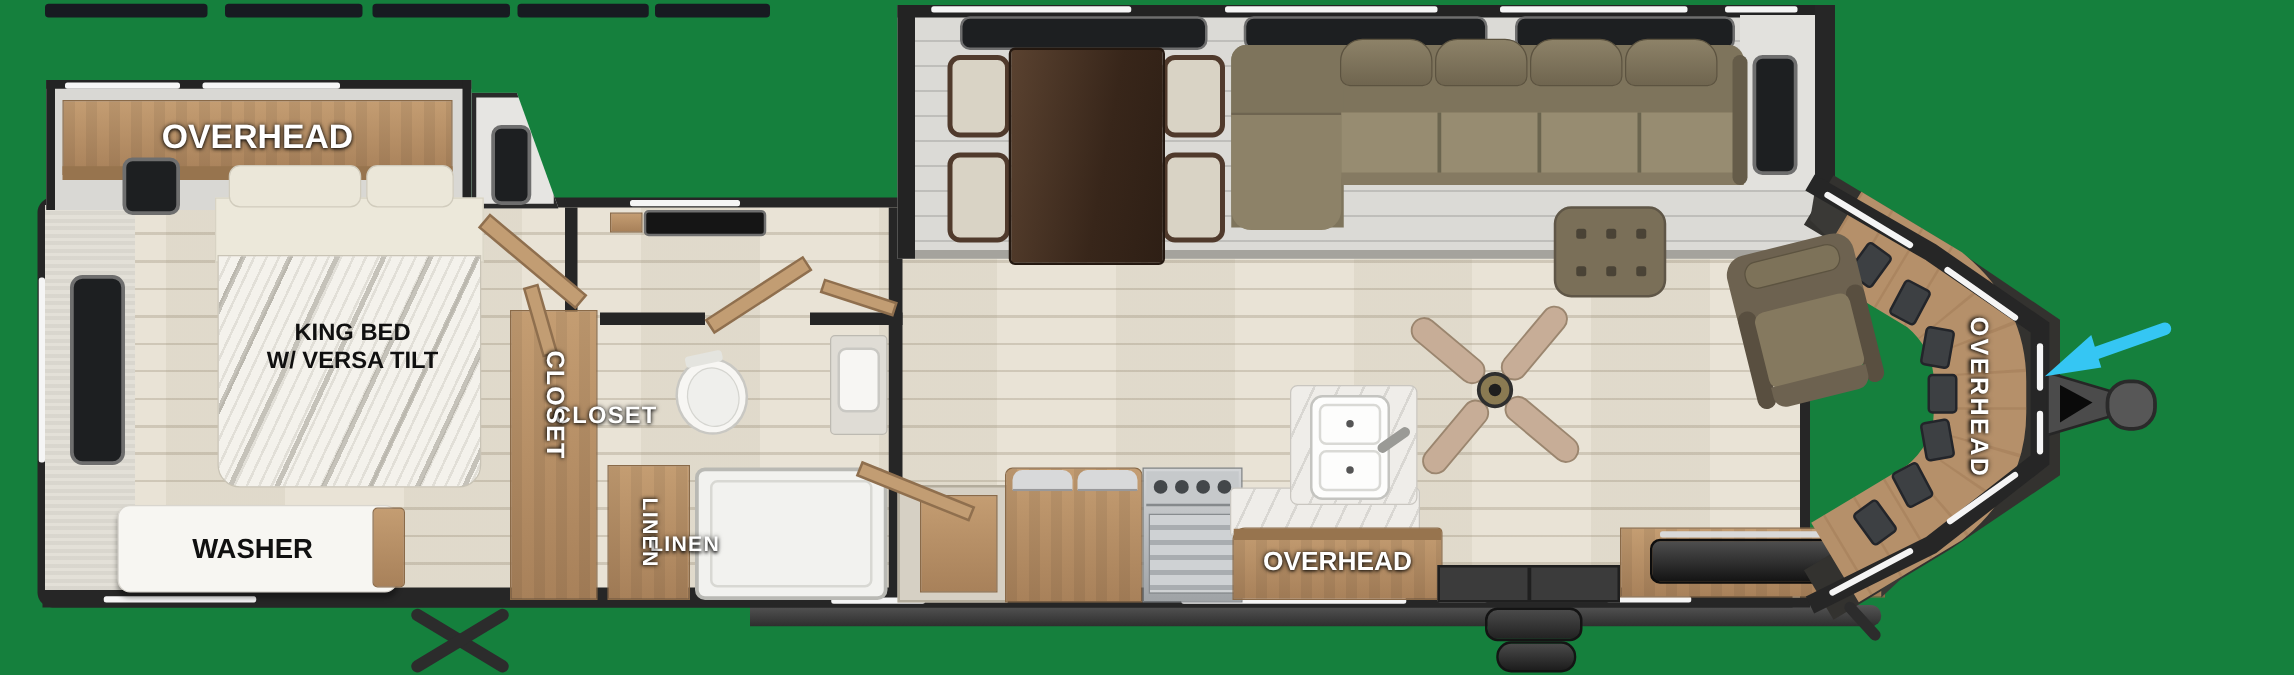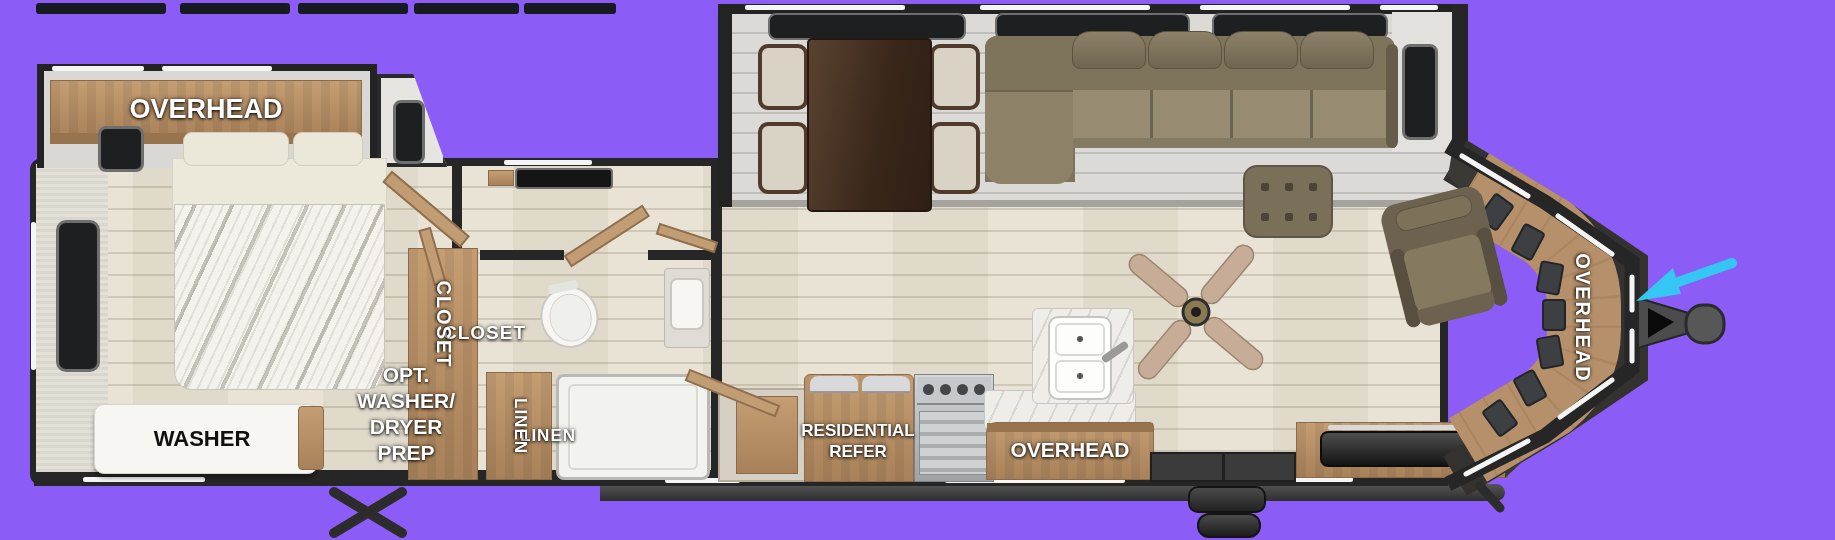--- a/index.html
+++ b/index.html
@@ -1,16 +1,16 @@
 <!DOCTYPE html>
 <html><head>
 <meta charset="utf-8">
 <style>
   html,body{margin:0;padding:0;background:#000;}
-  #stage{position:relative;width:1835px;height:540px;background:#8b5cf6;overflow:hidden;
+  #stage{position:relative;width:1835px;height:540px;background:#15803d;overflow:hidden;
          font-family:"Liberation Sans","DejaVu Sans",sans-serif;}
   .abs{position:absolute;}
   
   .floor-wood{background-color:#e8e2d4;background-image:
     repeating-linear-gradient(180deg, rgba(0,0,0,0) 0 20px, rgba(140,127,104,.28) 20px 22px),
     repeating-linear-gradient(90deg, rgba(255,255,255,.05) 0 95px, rgba(120,110,88,.07) 95px 190px);}
   .floor-gray{background-color:#dbdad6;background-image:
     repeating-linear-gradient(180deg, rgba(0,0,0,0) 0 18px, rgba(90,90,88,.22) 18px 20px);}
   .wood{background:linear-gradient(180deg,#c49d72,#a8815a);border:1px solid #8a6a48;box-sizing:border-box;}
   .wood-grain{background-image:linear-gradient(180deg,#c49d72,#a8815a),
@@ -69,65 +69,59 @@
   <div class="abs" style="left:377px;top:74px;width:70px;height:93px;background:#e6e5e2;border:4px solid #2a2a2a;box-sizing:border-box;clip-path:polygon(0 0,52% 0,100% 100%,0 100%);z-index:2;"></div>
   <div class="abs win" style="left:393px;top:100px;width:32px;height:64px;z-index:3;"></div>
 
   <div class="abs" style="left:183px;top:132px;width:104px;height:32px;background:#ebe7d9;border:1px solid #d1ccbd;border-radius:9px;z-index:4;"></div>
   <div class="abs" style="left:293px;top:132px;width:68px;height:32px;background:#ebe7d9;border:1px solid #d1ccbd;border-radius:9px;z-index:4;"></div>
   <div class="abs" style="left:172px;top:158px;width:215px;height:52px;background:#ece8da;border:1px solid #d8d3c4;box-sizing:border-box;z-index:3;"></div>
   <div class="abs" style="left:174px;top:204px;width:211px;height:186px;border-radius:0 0 18px 18px;border:1px solid #c9c4b6;box-sizing:border-box;z-index:3;
               background-color:#f4f2ec;background-image:
               repeating-linear-gradient(115deg, rgba(0,0,0,0) 0 16px, rgba(140,136,124,.45) 16px 20px, rgba(0,0,0,0) 20px 34px),
               repeating-linear-gradient(115deg, rgba(0,0,0,0) 0 7px, rgba(170,166,154,.25) 7px 9px);"></div>
+  <div class="label lb" style="left:282px;top:256px;font-size:19px;transform:translateX(-50%);z-index:8;">
+    <div>KING BED</div>
+    <div>W/ VERSA TILT</div>
+  </div>
 
   <div class="abs" style="left:94px;top:404px;width:222px;height:68px;background:#f7f6f2;border:1px solid #d9d6cf;border-radius:10px;z-index:3;box-shadow:0 4px 4px rgba(0,0,0,.35);"></div>
   <div class="abs wood" style="left:298px;top:406px;width:26px;height:64px;border-radius:4px;z-index:3;"></div>
   <div class="label lb" style="left:202px;top:426px;font-size:22px;transform:translateX(-50%);z-index:8;">WASHER</div>
 
   <div class="abs wall" style="left:452px;top:166px;width:10px;height:84px;z-index:2;"></div>
   <div class="abs wall" style="left:711px;top:166px;width:11px;height:316px;z-index:2;"></div>
   <div class="abs wall" style="left:480px;top:250px;width:84px;height:10px;z-index:2;"></div>
   <div class="abs wall" style="left:648px;top:250px;width:74px;height:10px;z-index:2;"></div>
 
   <div class="abs" style="left:515px;top:168px;width:98px;height:21px;background:#151515;border:2px solid #6f6f6f;border-radius:4px;box-sizing:border-box;z-index:3;"></div>
   <div class="abs wood" style="left:488px;top:170px;width:26px;height:16px;z-index:3;"></div>
 
   <div class="abs wood-grain" style="left:408px;top:248px;width:70px;height:232px;border:1px solid #8a6a48;box-sizing:border-box;z-index:3;"></div>
   <div class="label lw" style="left:443px;top:322px;font-size:19px;letter-spacing:1px;z-index:8;" class_x="">CLOSET</div>
-  <div class="label lw" style="left:406px;top:362px;font-size:21px;line-height:26px;transform:translateX(-50%);z-index:8;">
-    <div>OPT.</div>
-    <div>WASHER/</div>
-    <div>DRYER</div>
-    <div>PREP</div>
-  </div>
 
   <div class="abs" style="left:540px;top:282px;width:58px;height:66px;transform:rotate(-12deg);z-index:3;">
     <div class="abs white-fixture" style="left:0;top:4px;width:58px;height:62px;border-radius:50%;"></div>
     <div class="abs" style="left:9px;top:12px;width:40px;height:46px;border-radius:50%;background:#efefec;border:1px solid #d5d5d0;"></div>
     <div class="abs" style="left:14px;top:0;width:30px;height:9px;background:#e4e4df;border-radius:3px;"></div>
   </div>
   <div class="abs" style="left:664px;top:268px;width:46px;height:80px;background:#dfdcd5;border:1px solid #bdbab2;box-sizing:border-box;border-radius:4px;z-index:3;"></div>
   <div class="abs white-fixture" style="left:670px;top:278px;width:34px;height:52px;border-radius:7px;z-index:3;"></div>
 
   <div class="abs wood-grain" style="left:486px;top:372px;width:66px;height:108px;border:1px solid #8a6a48;box-sizing:border-box;z-index:3;"></div>
   <div class="label lw" style="left:520px;top:426px;font-size:17px;letter-spacing:1px;z-index:8;">LINEN</div>
   <div class="abs" style="left:556px;top:374px;width:154px;height:106px;background:#f2f2ef;border:3px solid #b9b9b4;border-radius:8px;box-sizing:border-box;z-index:3;"></div>
   <div class="abs" style="left:568px;top:384px;width:130px;height:86px;border:2px solid #d8d8d3;border-radius:6px;box-sizing:border-box;z-index:3;"></div>
 
   <div class="abs" style="left:718px;top:388px;width:88px;height:94px;background:#d6d0c4;border:2px solid #b3ac9c;box-sizing:border-box;z-index:3;"></div>
   <div class="abs wood" style="left:736px;top:396px;width:62px;height:78px;z-index:3;"></div>
 
   <div class="abs wood-grain" style="left:804px;top:374px;width:110px;height:108px;border:1px solid #8a6a48;border-radius:6px 6px 0 0;box-sizing:border-box;z-index:3;"></div>
   <div class="abs" style="left:810px;top:376px;width:48px;height:15px;background:#d8d9da;border-radius:8px 8px 0 0;border-bottom:2px solid #98989a;z-index:3;"></div>
   <div class="abs" style="left:862px;top:376px;width:48px;height:15px;background:#d8d9da;border-radius:8px 8px 0 0;border-bottom:2px solid #98989a;z-index:3;"></div>
-  <div class="label lw" style="left:858px;top:420px;font-size:17px;line-height:21px;transform:translateX(-50%);z-index:8;">
-    <div>RESIDENTIAL</div>
-    <div>REFER</div>
-  </div>
 
   <div class="abs" style="left:914px;top:374px;width:80px;height:108px;background:linear-gradient(180deg,#d3d5d7,#9fa3a6);border:1px solid #7e8286;box-sizing:border-box;z-index:3;">
     <div class="abs" style="left:2px;top:2px;width:74px;height:26px;background:#c6c9cb;border-bottom:2px solid #85898c;">
       <span class="abs" style="left:6px;top:7px;width:11px;height:11px;border-radius:50%;background:#43474a;"></span>
       <span class="abs" style="left:23px;top:7px;width:11px;height:11px;border-radius:50%;background:#43474a;"></span>
       <span class="abs" style="left:40px;top:7px;width:11px;height:11px;border-radius:50%;background:#43474a;"></span>
       <span class="abs" style="left:57px;top:7px;width:11px;height:11px;border-radius:50%;background:#43474a;"></span>
     </div>
     <div class="abs" style="left:4px;top:36px;width:70px;height:62px;background:repeating-linear-gradient(180deg,#cfd2d4 0 8px,#a9adb0 8px 12px);border:1px solid #888c8f;"></div>
   </div>

